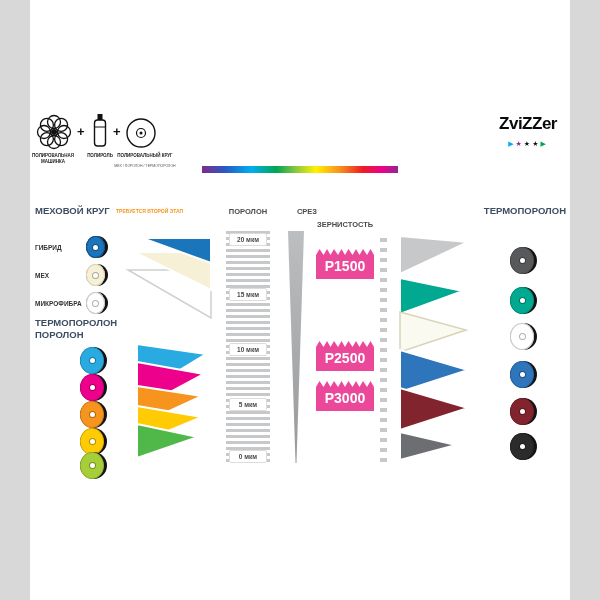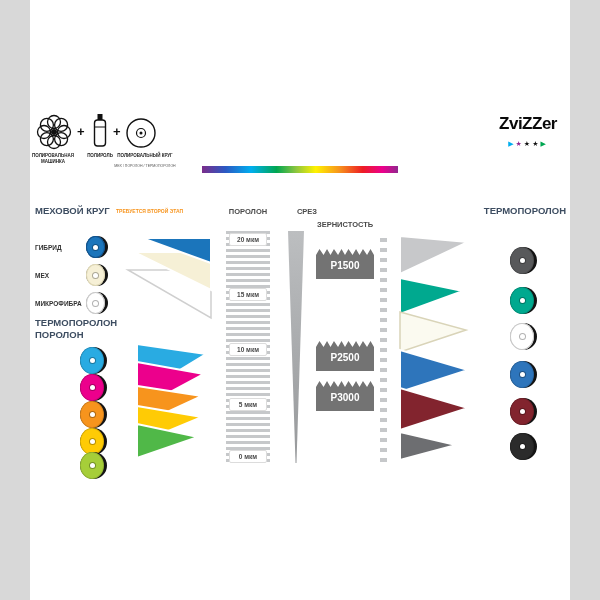--- a/index.html
+++ b/index.html
@@ -69,22 +69,22 @@
          background:#fff;border:1px solid #dcdcdc;border-radius:2px;font-size:6.5px;font-weight:700;
          color:#4a4a4a;display:flex;align-items:center;justify-content:center;}
   .mc0{top:2px}.mc1{top:57px}.mc2{top:112px}.mc3{top:167px}.mc4{top:219px}
 
   
   .wedge{position:absolute;left:288px;top:231px;width:16px;height:232px;
          background:linear-gradient(180deg,#bcbec0,#97999b);
          clip-path:polygon(0 0,100% 0,53% 100%,47% 100%);}
 
   
-  .grit{position:absolute;left:316px;width:58px;height:30px;background:#737373;color:#fff;
-        font-weight:700;font-size:10px;display:flex;align-items:center;justify-content:center;
+  .grit{position:absolute;left:316px;width:58px;height:30px;background:#ec4899;color:#fff;
+        font-weight:700;font-size:14px;display:flex;align-items:center;justify-content:center;
         padding-top:3px;box-sizing:border-box;
         clip-path:polygon(0 20%,6% 0,13% 20%,19% 0,25% 20%,31% 0,38% 20%,44% 0,50% 20%,56% 0,
         63% 20%,69% 0,75% 20%,81% 0,88% 20%,94% 0,100% 20%,100% 100%,0 100%);}
   .gb0{top:249px}.gb1{top:303px}.gb2{top:341px}.gb3{top:381px}.gb4{top:419px}
   .dashes{position:absolute;left:380px;top:238px;width:7px;height:224px;
         background:repeating-linear-gradient(180deg,#c6c8ca 0 4px,transparent 4px 10px);}
 
   .flags{position:absolute;left:0;top:0;pointer-events:none;}
 </style>
 </head>

